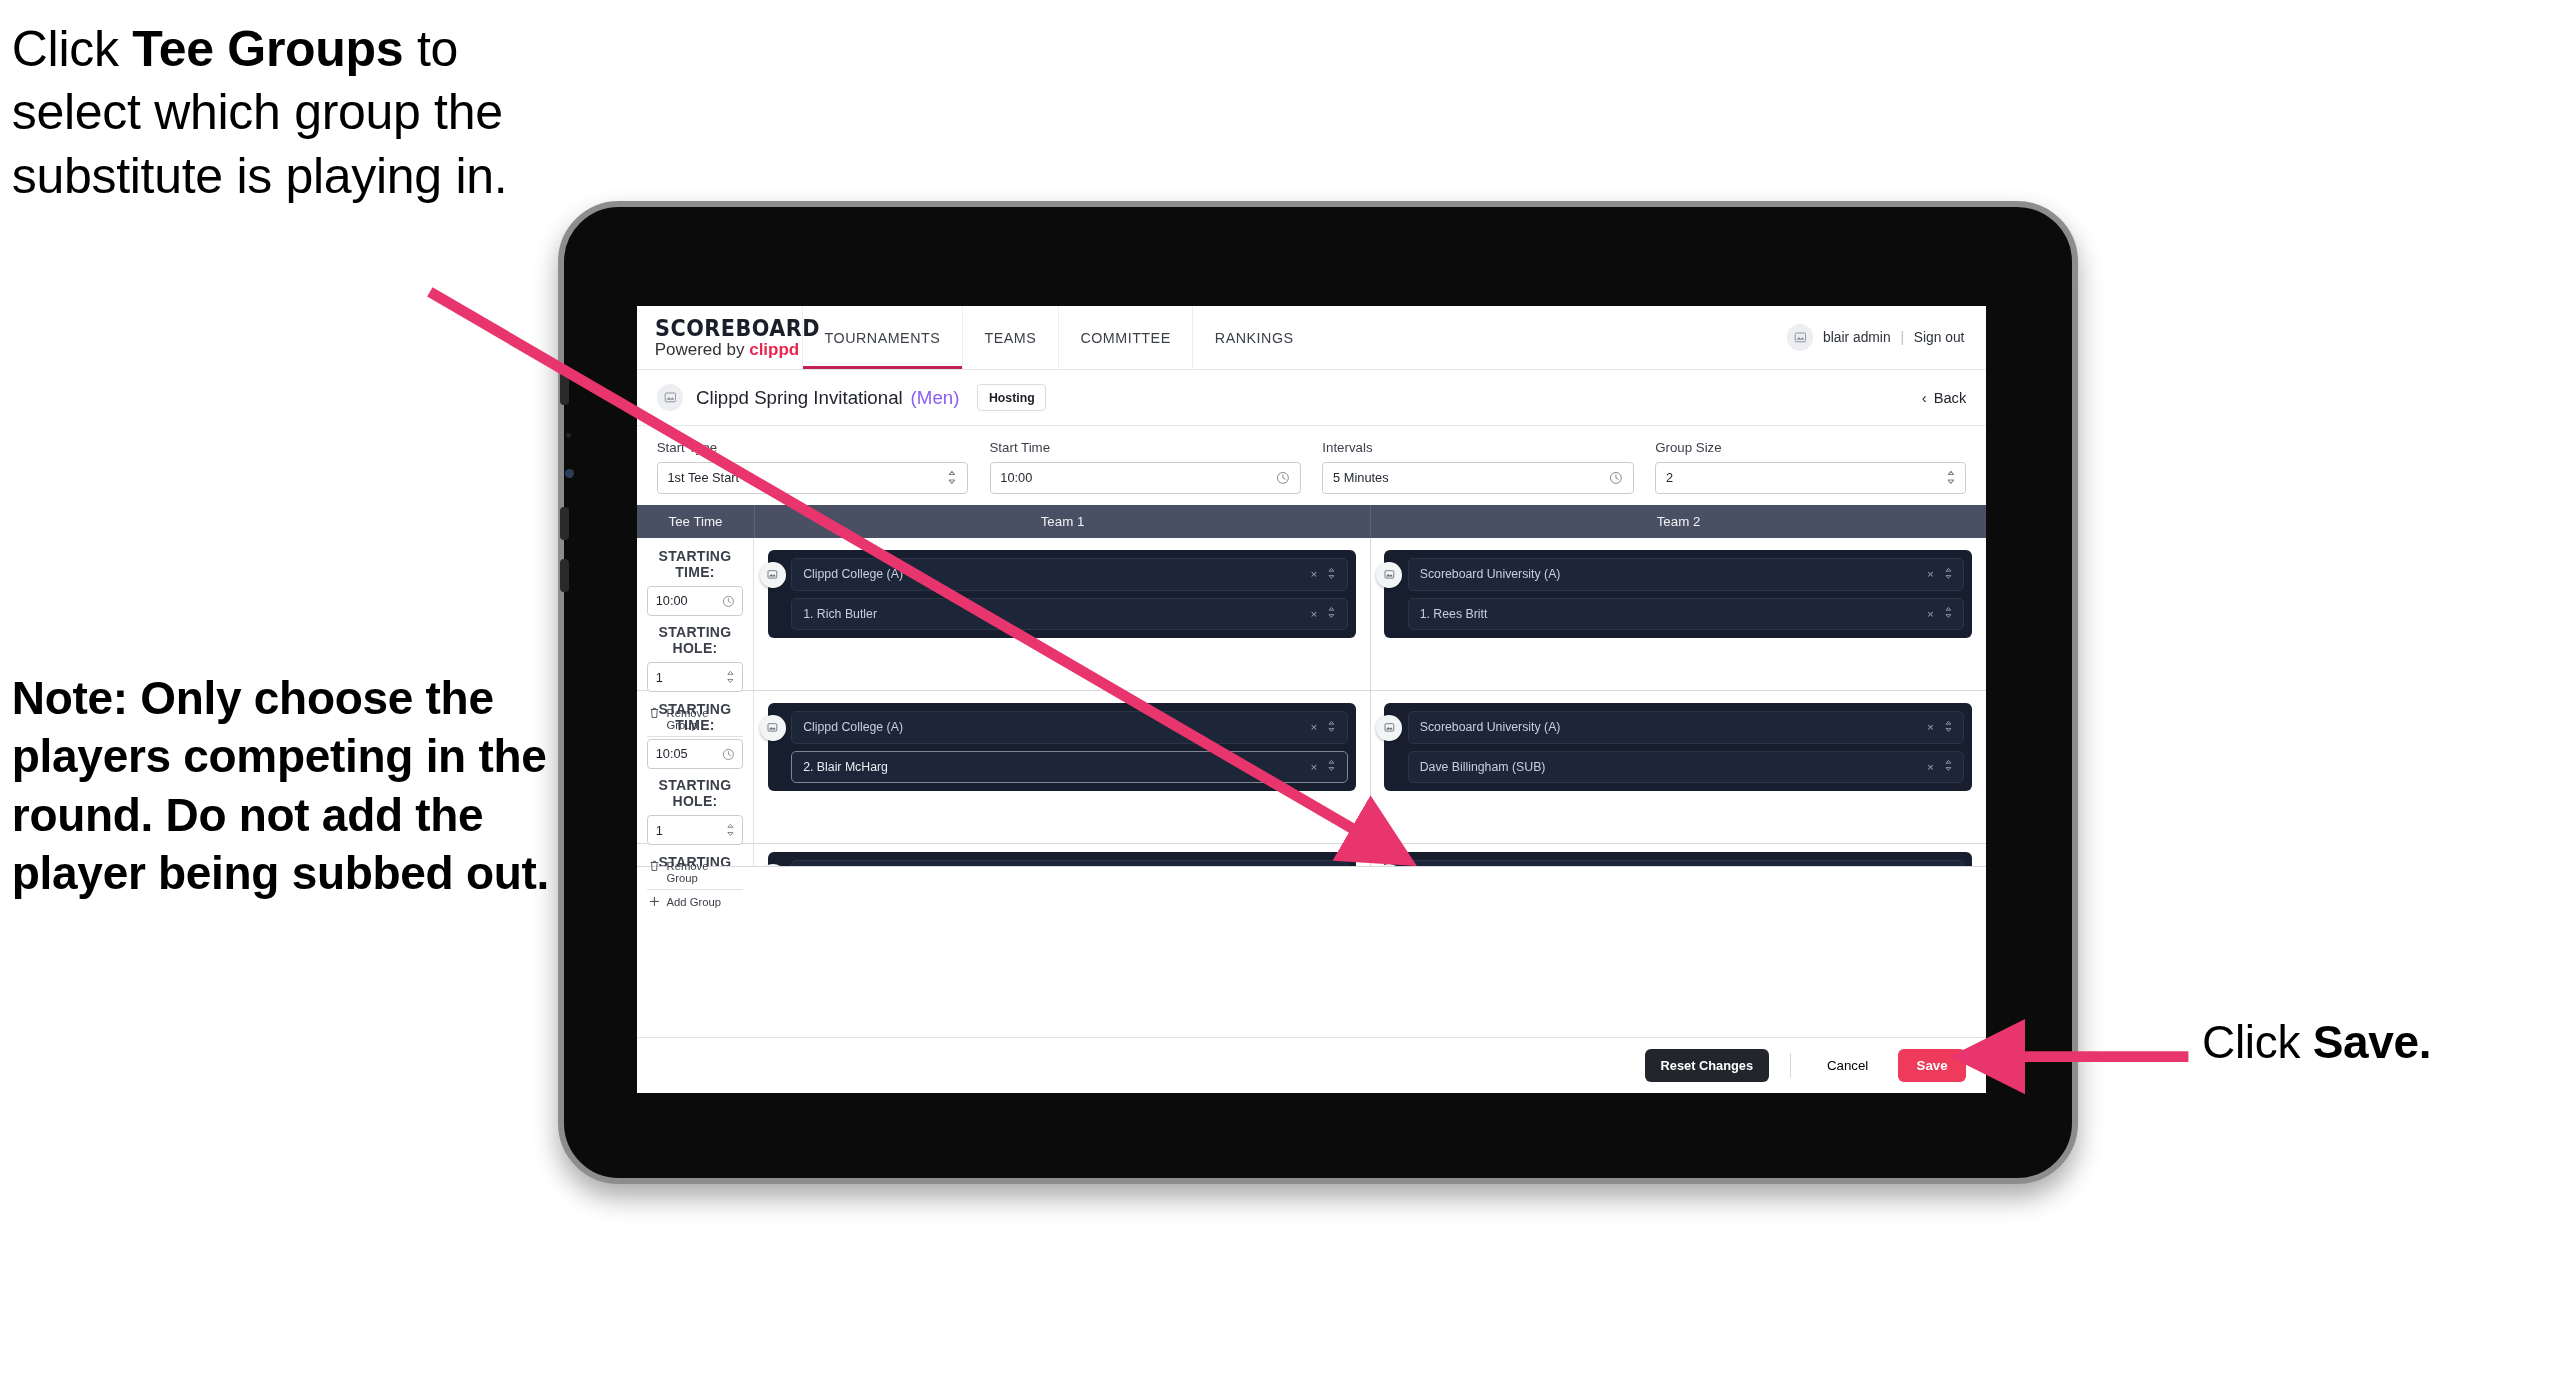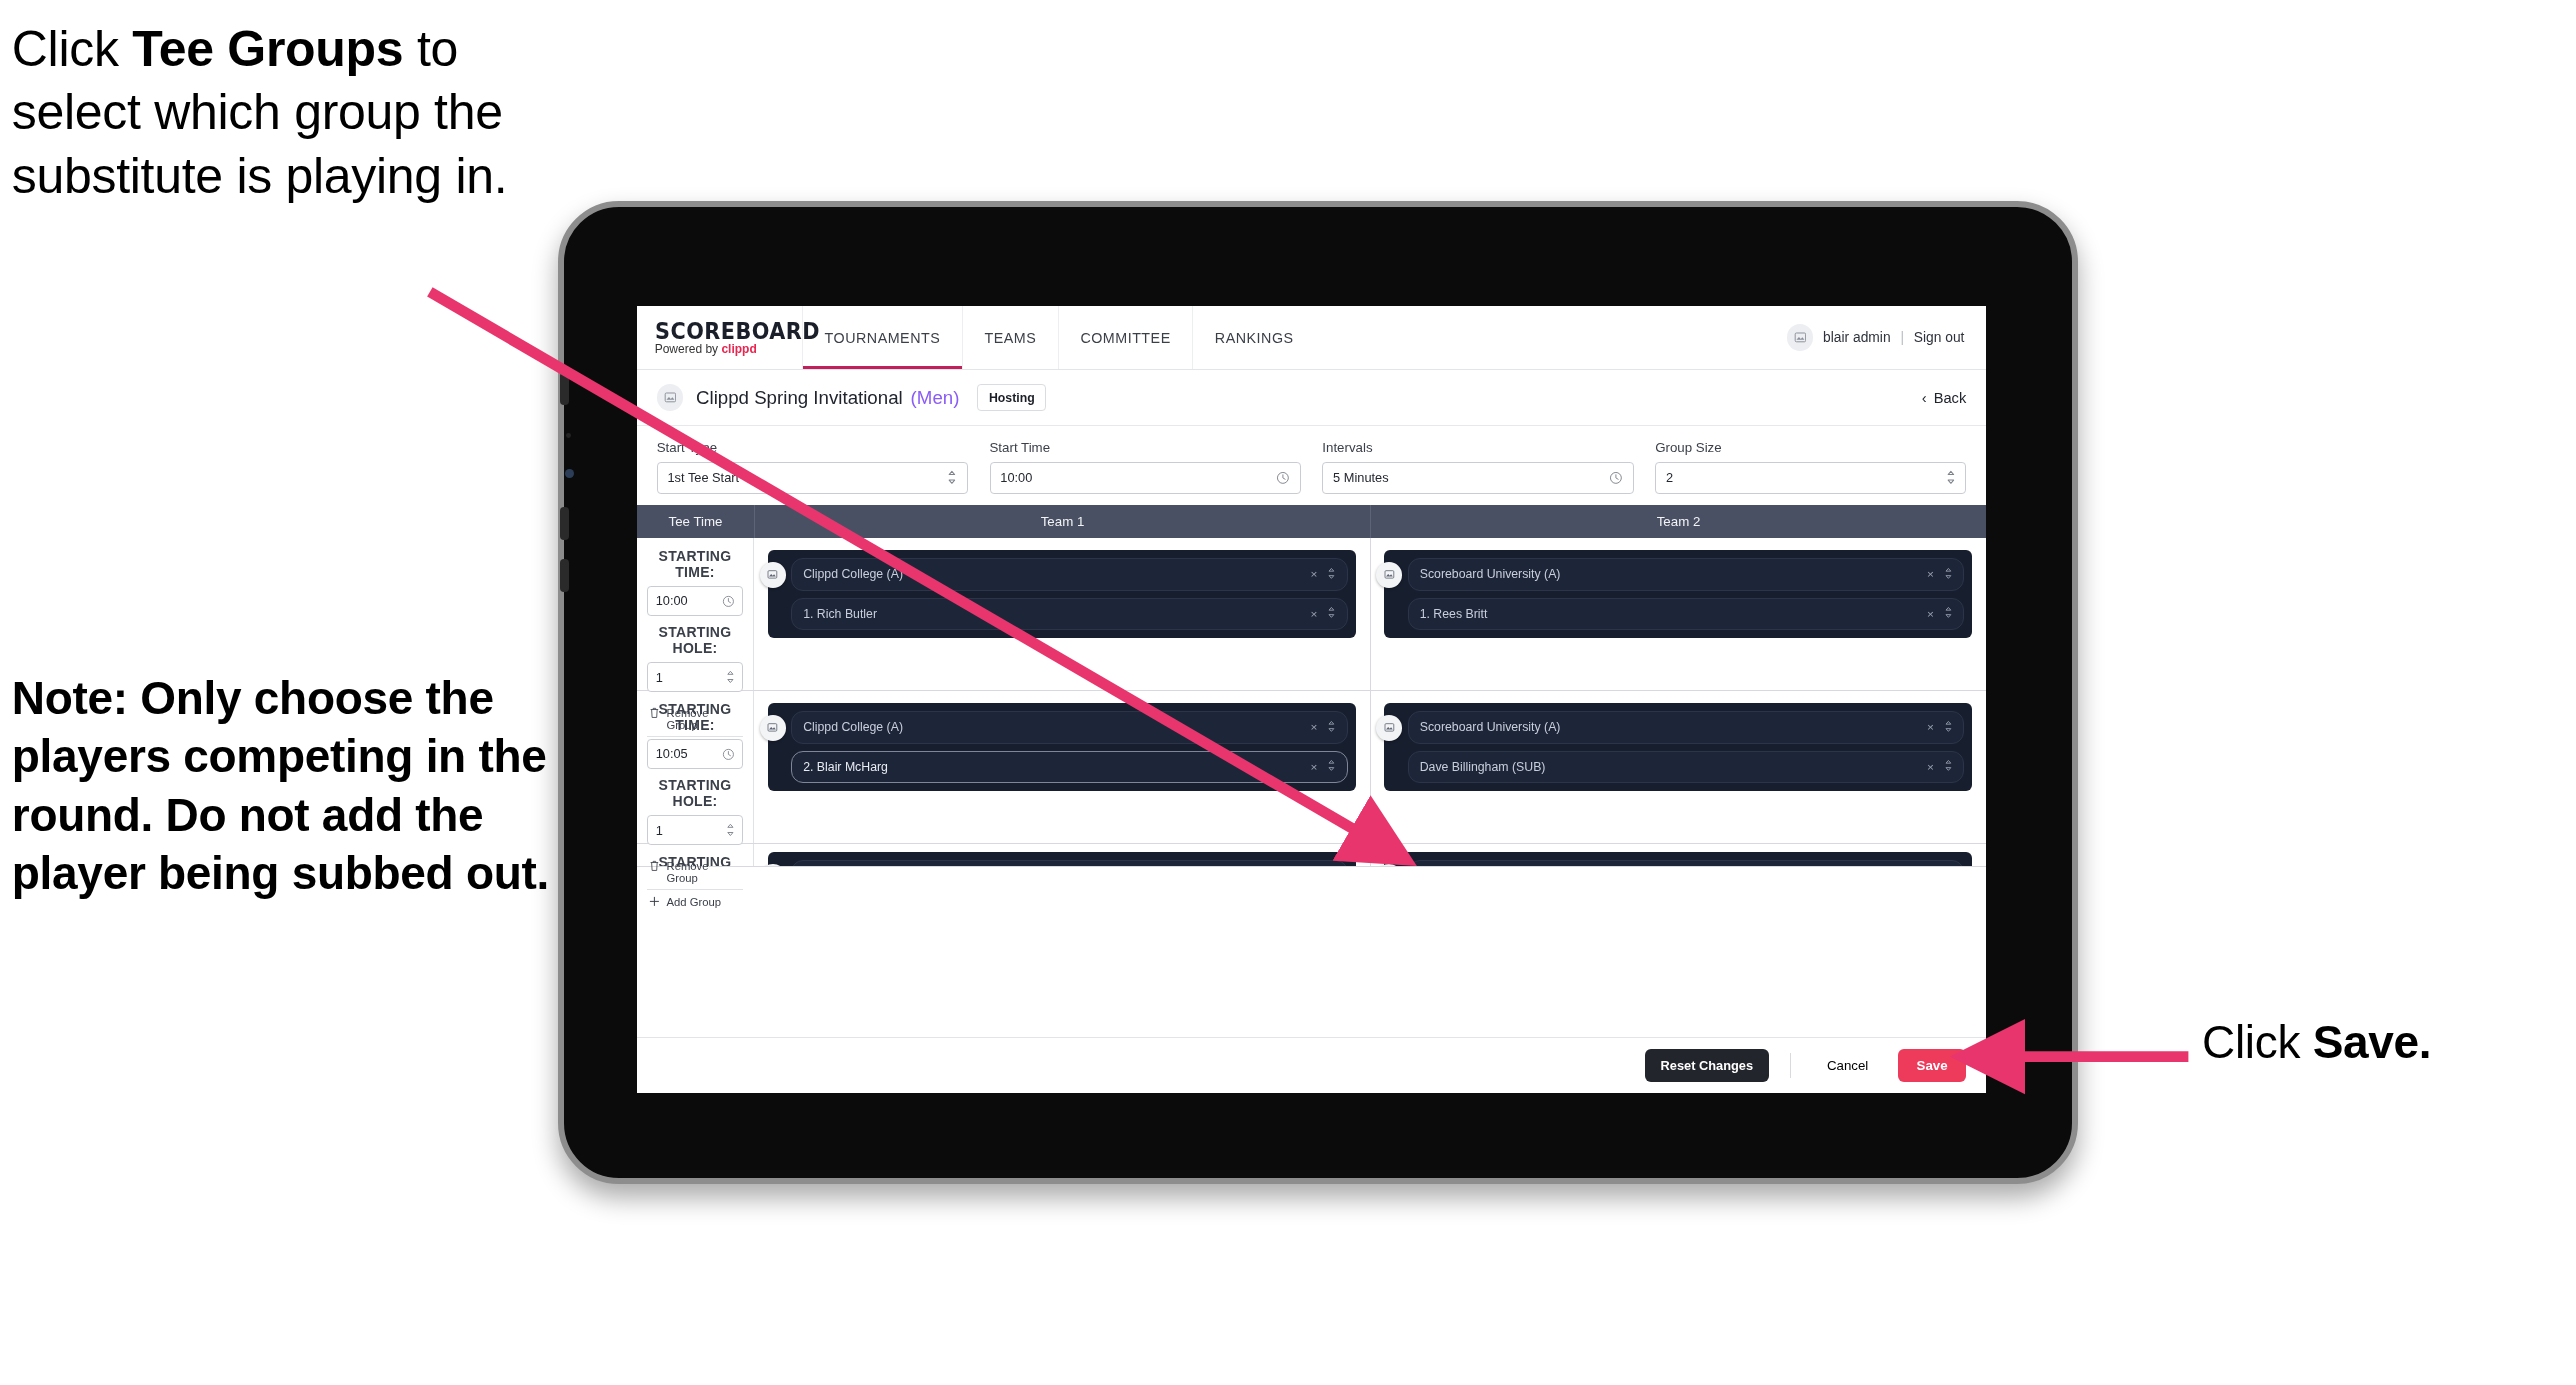--- a/index.html
+++ b/index.html
@@ -112,21 +112,21 @@
     font-size: 22.6px;
     font-weight: bold;
     letter-spacing: 0.5px;
     color: #1b1f2a;
     font-family: "DejaVu Sans", sans-serif;
     transform: scaleX(0.92);
     transform-origin: left center;
     line-height: 1;
   }
   #brand-sub {
-    font-size: 12px;
+    font-size: 17px;
     color: #333;
     margin-top: 1px;
     line-height: 1;
   }
   #brand-sub .clippd { color: #e8264f; font-weight: bold; }
 
   .navtab {
     display: flex;
     align-items: center;
     padding: 0 21.6px;
@@ -320,21 +320,21 @@
     align-items: center;
     justify-content: center;
     color: #5d6371;
     font-size: 10.8px;
     box-shadow: 0 1px 2.9px rgba(0,0,0,0.3);
   }
   .chip {
     background: #1d2638;
     border: 1px solid #2b3purple;
     border: 1px solid #2b3449;
-    border-radius: 12px;
+    border-radius: 5px;
     height: 30.5px;
     display: flex;
     align-items: center;
     padding: 0 10.8px;
     font-size: 12.3px;
     color: #c9cedb;
     margin-bottom: 6.9px;
   }
   .chip:last-child { margin-bottom: 0; }
   .chip.highlight { border-color: #7e8698; color: #e8ebf1; }

